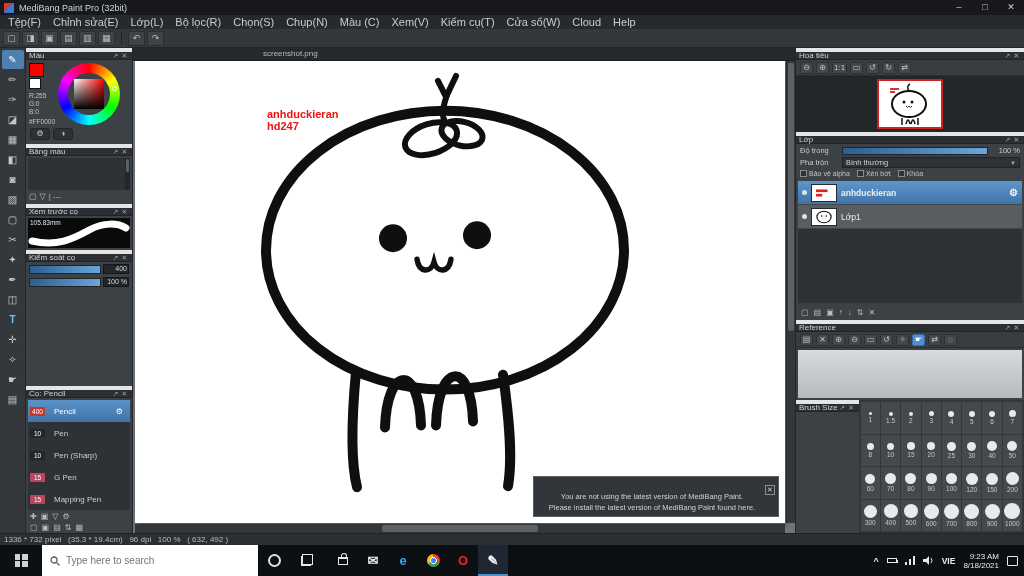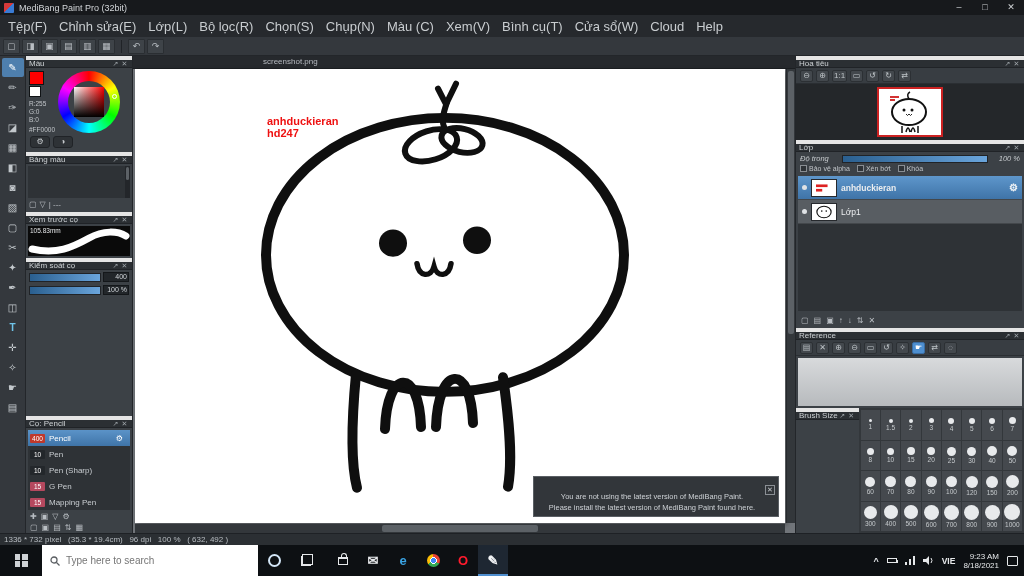--- a/index.html
+++ b/index.html
@@ -5,21 +5,21 @@
   * { margin:0; padding:0; box-sizing:border-box; }
   html,body { width:1024px; height:576px; overflow:hidden; }
   body { font-family:"Liberation Sans", sans-serif; background:#3c4146; color:#c6cacd; }
   .screen { width:1024px; height:576px; display:flex; flex-direction:column; }
 
   
   .titlebar { height:15px; background:#17191c; display:flex; align-items:center; font-size:9px; color:#d2d5d8; flex:0 0 auto; }
   .app-ico { width:10px; height:10px; margin:0 5px 0 4px; background:linear-gradient(135deg,#d43a3a 50%,#3a7bd4 50%); border-radius:1px; }
   .win-controls { margin-left:auto; display:flex; }
   .win-btn { width:26px; height:15px; text-align:center; line-height:14px; font-size:9px; color:#cfd2d5; }
-  .menubar { height:22px; background:#26292d; display:flex; align-items:center; font-size:13px; padding-left:2px; flex:0 0 auto; }
+  .menubar { height:14px; background:#26292d; display:flex; align-items:center; font-size:11px; padding-left:2px; flex:0 0 auto; }
   .menu-item { padding:0 6px; white-space:nowrap; color:#c9cdd0; }
   .toolbar { height:19px; background:#34383d; display:flex; align-items:center; gap:2px; padding-left:3px; border-bottom:1px solid #23262a; flex:0 0 auto; }
   .tb-icon { width:17px; height:15px; background:#3e4348; border:1px solid #2a2e32; color:#b9bec3; font-size:9px; line-height:13px; text-align:center; border-radius:1px; }
   .tb-sep { width:1px; height:13px; background:#202327; margin:0 4px; display:inline-block; }
 
   
   .main { flex:1; display:flex; min-height:0; }
   .toolstrip { width:26px; background:#34383d; border-right:1px solid #23262a; display:flex; flex-direction:column; align-items:center; padding-top:2px; gap:1px; }
   .tool { width:22px; height:19px; color:#c3c8cc; font-size:10px; line-height:19px; text-align:center; border-radius:2px; }
   .tool.selected { background:#4e7fae; color:#fff; }
@@ -54,21 +54,21 @@
   .prev-box { height:30px; background:#0a0a0a; margin:2px; position:relative; }
   .prev-label { position:absolute; left:2px; top:1px; font-size:6.5px; color:#e4e6e8; }
 
   .ctl-row { display:flex; align-items:center; gap:2px; padding:2px 3px 1px; }
   .ctl-track { flex:1; height:9px; border:1px solid #202327; background:linear-gradient(to right,#2a5f8f,#6aa5dc); }
   .ctl-val { width:26px; height:10px; background:#22262a; border:1px solid #14171a; color:#d0d4d8; font-size:7px; line-height:8px; text-align:right; padding-right:1px; }
   .ctl-spacer { flex:1; }
 
   .brush-sec { flex:0 0 auto; display:flex; flex-direction:column; }
   .brush-list { margin:2px 2px 1px; background:#2e3236; position:relative; }
-  .brush-row { height:16px; display:flex; align-items:center; gap:4px; padding:0 7px 0 2px; color:#c9cdd1; font-size:8px; white-space:nowrap; }
+  .brush-row { height:22px; display:flex; align-items:center; gap:9px; padding:0 7px 0 2px; color:#c9cdd1; font-size:8px; white-space:nowrap; }
   .brush-row.selected { background:linear-gradient(#5b93c8,#3f74a8); color:#fff; }
   .chip { width:15px; height:9px; font-size:6.5px; color:#fff; text-align:center; line-height:9px; flex:0 0 auto; border-radius:1px; }
   .brush-row .gear { margin-left:auto; font-size:8px; }
   .bfoot { display:flex; align-items:center; gap:4px; padding:1px 4px; font-size:8px; color:#b9bec3; }
 
   
   .canvas-area { flex:1; position:relative; background:#71757a; min-width:0; }
   .tabstrip { position:absolute; top:0; left:0; right:0; height:13px; background:#26292d; border-bottom:1px solid #1c1f22; color:#b6bac0; font-size:8px; line-height:12px; }
   .tab-label { margin-left:130px; }
   .canvas-white { position:absolute; left:2px; top:13px; right:10px; bottom:10px; background:#fff; box-shadow:2px 2px 5px rgba(0,0,0,.35); }
@@ -84,21 +84,21 @@
   .rightpanels { width:229px; background:#3c4146; border-left:1px solid #23262a; display:flex; flex-direction:column; font-size:8px; }
   .nav-sec { height:84px; display:flex; flex-direction:column; }
   .icon-row { height:16px; display:flex; align-items:center; gap:3px; padding:0 4px; background:#383d42; border-bottom:1px solid #2a2e32; }
   .sm-icon { min-width:13px; height:12px; background:#43484d; border:1px solid #2c3034; border-radius:2px; color:#bfc4c8; font-size:8px; line-height:10px; text-align:center; padding:0 1px; }
   .sm-icon.accent { background:#4e8fd0; color:#fff; border-color:#3a6da3; }
   .nav-view { flex:1; background:#24272a; display:flex; align-items:center; justify-content:center; }
   .nav-thumb { width:66px; height:50px; }
 
   .lay-sec { height:188px; display:flex; flex-direction:column; }
   .lay-controls { padding:2px 4px; display:flex; flex-direction:column; gap:2px; }
-  .lrow { display:flex; align-items:center; gap:6px;font-style:italic; }
+  .lrow { display:flex; align-items:center; gap:6px; }
   .llabel { width:36px; font-size:7.5px; color:#c6cacd; white-space:nowrap; }
   .ltrack { flex:1; height:8px; border:1px solid #202327; background:linear-gradient(to right,#2a5f8f,#6aa5dc); }
   .lval { width:26px; font-size:7.5px; text-align:right; color:#c6cacd; }
   .lselect { flex:1; height:11px; background:#2e3236; border:1px solid #202327; display:flex; align-items:center; font-size:7.5px; color:#cfd3d6; padding:0 3px; }
   .lselect .caret { margin-left:auto; font-size:6px; color:#9aa0a5; }
   .lchecks { display:flex; gap:7px; font-size:7px; color:#c0c4c8; }
   .chk { display:flex; align-items:center; gap:2px; }
   .chk .box { width:7px; height:7px; background:#2e3236; border:1px solid #898e93; }
   .lay-list { flex:1; background:#2e3236; margin:2px; display:flex; flex-direction:column; }
   .lay-row { height:24px; display:flex; align-items:center; gap:4px; padding:0 4px; background:#585d62; border-bottom:1px solid #43474b; color:#eceef0; font-size:8.5px; }
@@ -164,21 +164,21 @@
 
   <div class="menubar">
       <span class="menu-item">Tệp(F)</span>
       <span class="menu-item">Chỉnh sửa(E)</span>
       <span class="menu-item">Lớp(L)</span>
       <span class="menu-item">Bộ lọc(R)</span>
       <span class="menu-item">Chọn(S)</span>
       <span class="menu-item">Chụp(N)</span>
       <span class="menu-item">Màu (C)</span>
       <span class="menu-item">Xem(V)</span>
-      <span class="menu-item">Bình cụ(T)</span>
+      <span class="menu-item">Kiểm cụ(T)</span>
       <span class="menu-item">Cửa sổ(W)</span>
       <span class="menu-item">Cloud</span>
       <span class="menu-item">Help</span>
     </div>
 
   <div class="toolbar">
       <span class="tb-icon">▢</span>
       <span class="tb-icon">◨</span>
       <span class="tb-icon">▣</span>
       <span class="tb-icon">▤</span>
@@ -420,20 +420,27 @@
         <div class="phead">
           <span class="ph-title">Lớp</span>
           <span class="ph-ico">↗</span>
           <span class="ph-ico">✕</span>
         </div>
         <div class="lay-controls">
           <div class="lrow">
             <span class="llabel">Độ trong</span>
             <span class="ltrack"></span>
             <span class="lval">100 %</span>
+          </div>
+          <div class="lrow">
+            <span class="llabel">Pha trộn</span>
+            <span class="lselect">
+              <span>Bình thường</span>
+              <span class="caret">▼</span>
+            </span>
           </div>
           <div class="lchecks">
             <span class="chk">
                 <span class="box"></span>
                 <span>Bảo vệ alpha</span>
               </span>
             <span class="chk">
                 <span class="box"></span>
                 <span>Xén bớt</span>
               </span>

